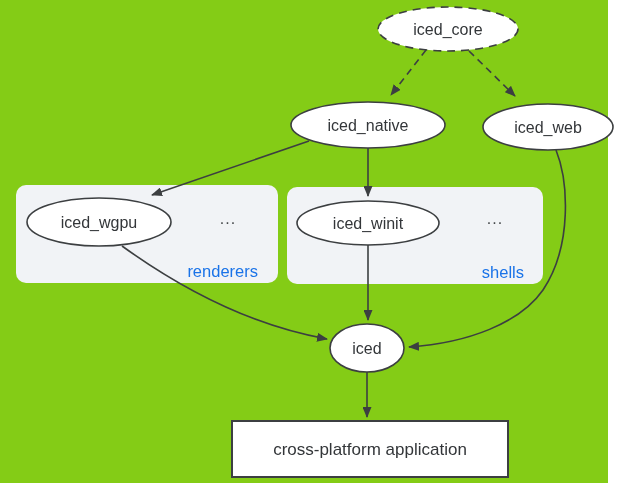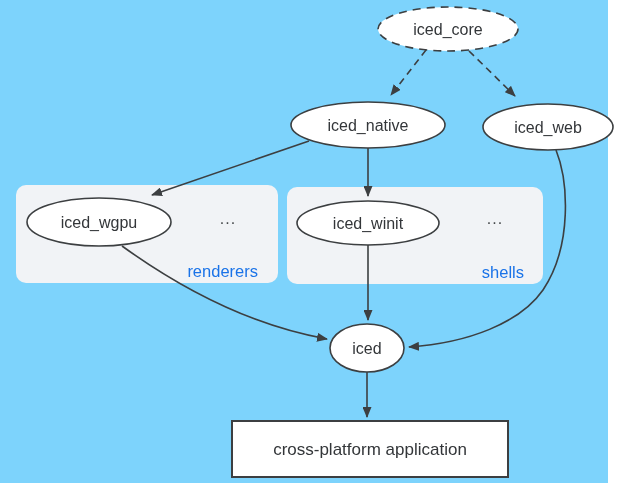--- a/index.html
+++ b/index.html
@@ -4,21 +4,21 @@
 <style>
   html, body {
     margin: 0;
     padding: 0;
     background: #ffffff;
   }
   .canvas {
     position: relative;
     width: 608px;
     height: 483px;
-    background: #7dd3fc;
+    background: #84cc16;
     font-family: "Liberation Sans", sans-serif;
   }
   svg text {
     font-family: "Liberation Sans", sans-serif;
     fill: #333639;
   }
   svg .node-label { font-size: 16px; }
   svg .app-label  { font-size: 17px; }
   svg .group-label { font-size: 16.5px; fill: #1a73e8; }
   svg .ellipsis    { font-size: 16px; fill: #46494c; letter-spacing: 1px; }

